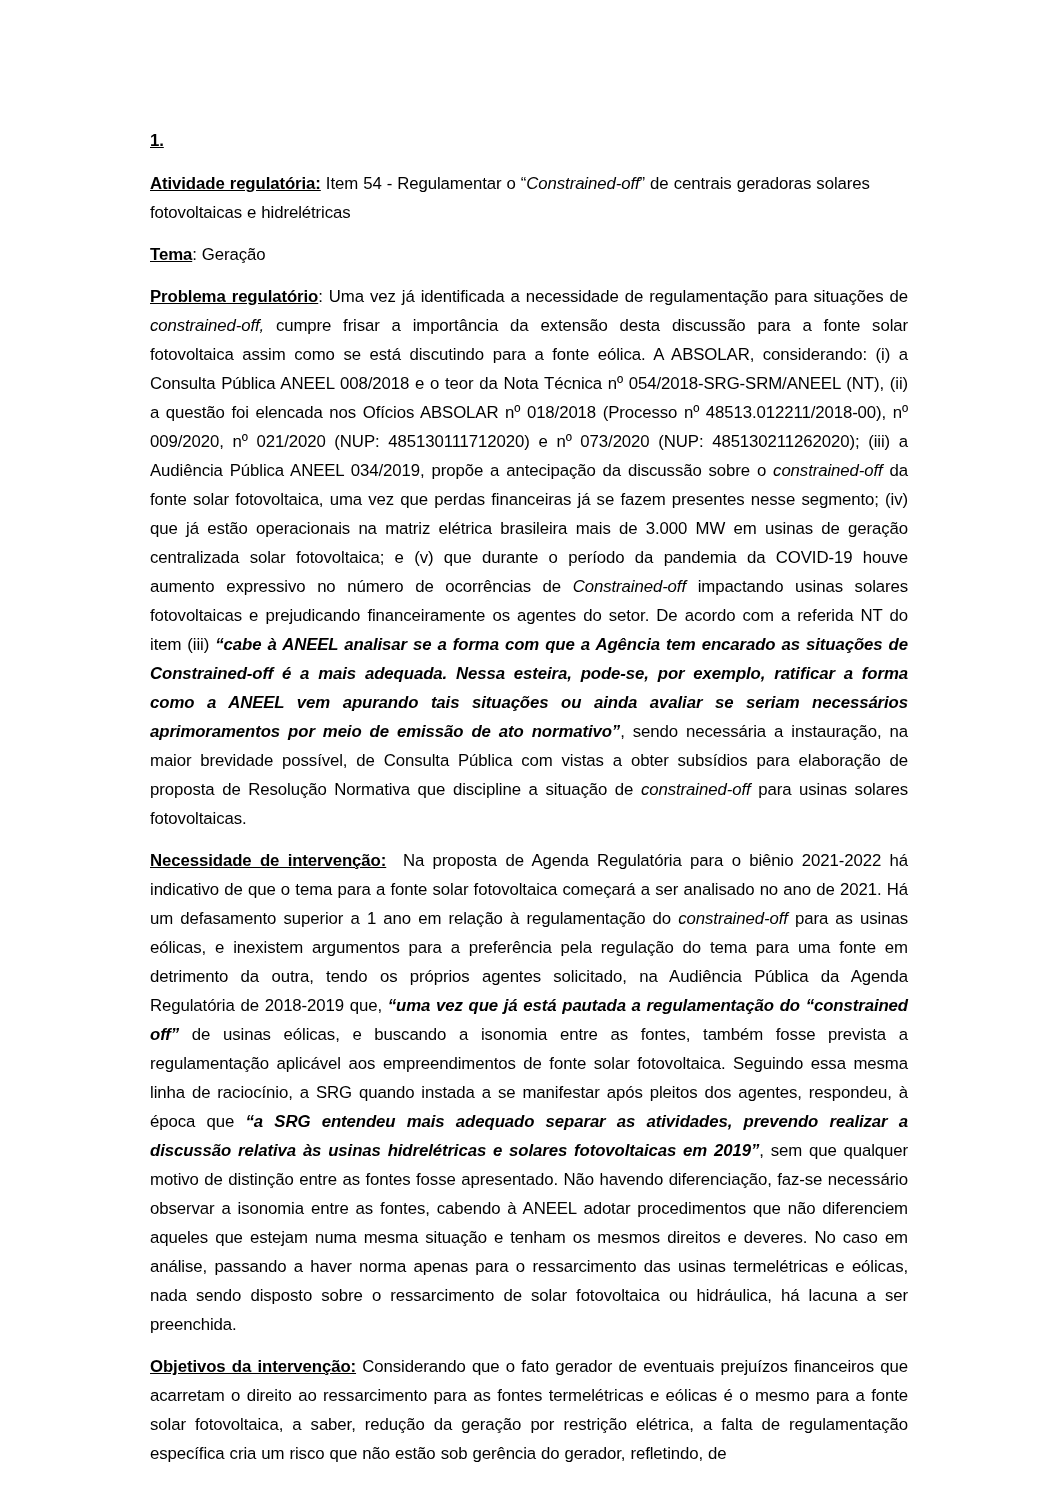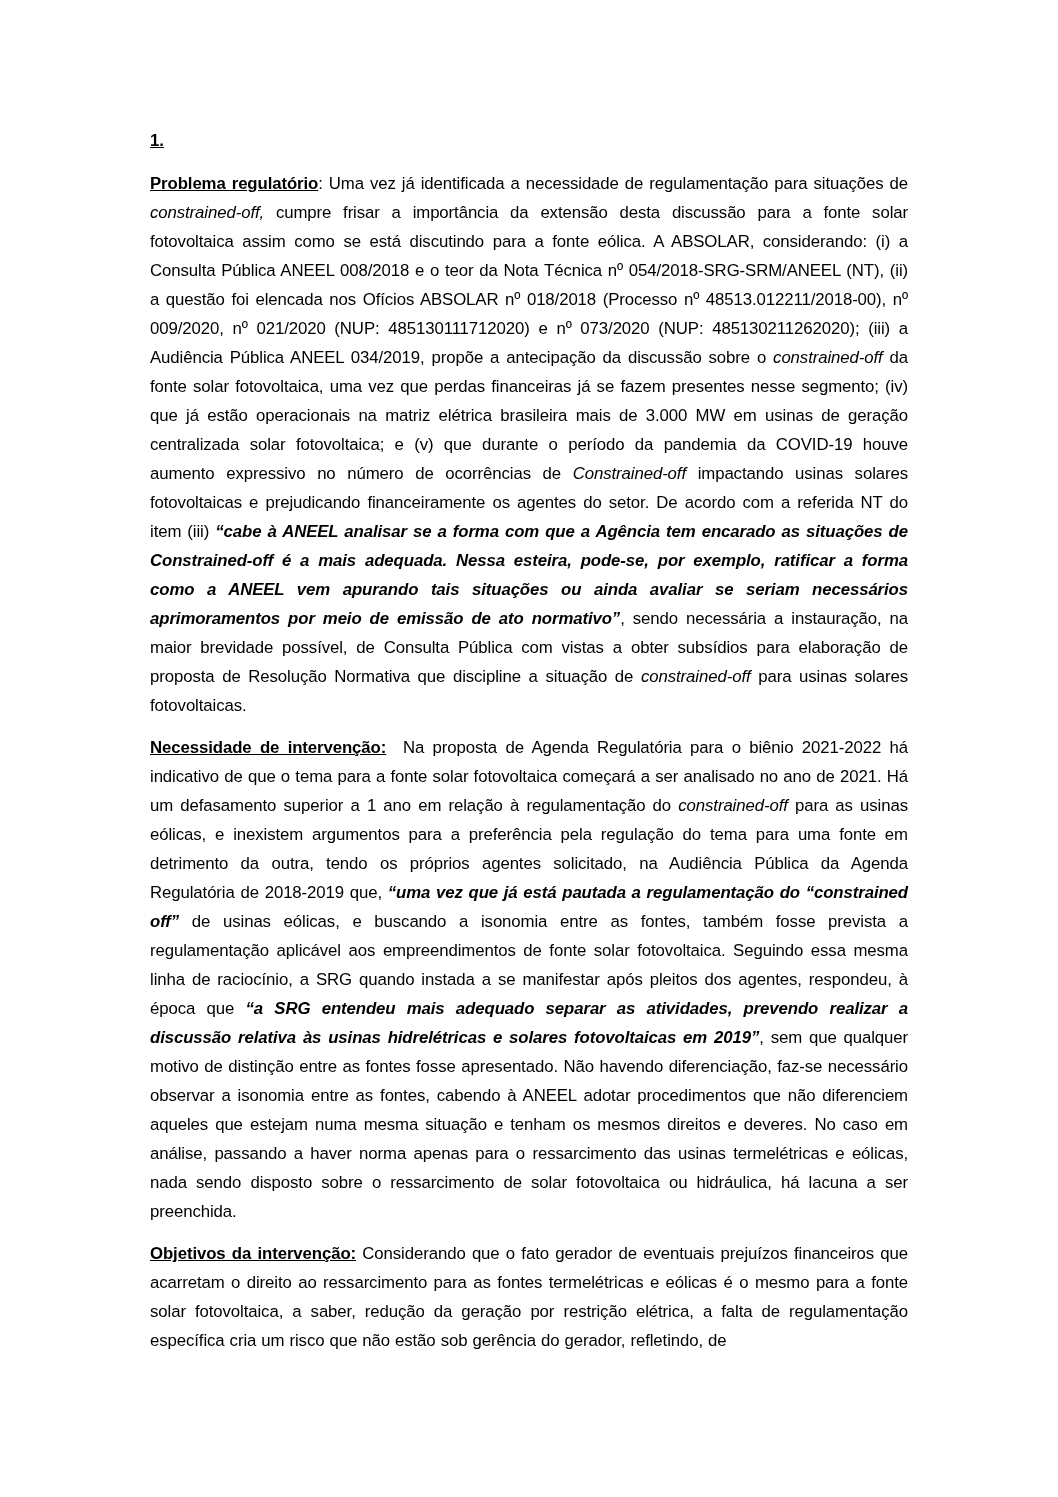--- a/index.html
+++ b/index.html
@@ -32,21 +32,23 @@
   .i { font-style: italic; }
   .u { text-decoration: underline; }
 </style>
 </head>
 <body>
 
 <div class="page">
   <div class="doc">
     <p class="heading no-justify"><span class="b u">1.</span></p>
 
+    <p class="no-justify"><span class="b u">Atividade regulatória:</span><span> Item 54 - Regulamentar o “</span><span class="i">Constrained-off</span><span>” de centrais geradoras solares fotovoltaicas e hidrelétricas</span></p>
 
+    <p class="no-justify"><span class="b u">Tema</span><span>: Geração</span></p>
 
     <p><span class="b u">Problema regulatório</span><span>: Uma vez já identificada a necessidade de regulamentação para situações de </span><span class="i">constrained-off,</span><span> cumpre frisar a importância da extensão desta discussão para a fonte solar fotovoltaica assim como se está discutindo para a fonte eólica. A ABSOLAR, considerando: (i) a Consulta Pública ANEEL 008/2018 e o teor da Nota Técnica nº 054/2018-SRG-SRM/ANEEL (NT), (ii) a questão foi elencada nos Ofícios ABSOLAR nº 018/2018 (Processo nº 48513.012211/2018-00), nº 009/2020, nº 021/2020 (NUP: 485130111712020) e nº 073/2020 (NUP: 485130211262020); (iii) a Audiência Pública ANEEL 034/2019, propõe a antecipação da discussão sobre o </span><span class="i">constrained-off</span><span> da fonte solar fotovoltaica, uma vez que perdas financeiras já se fazem presentes nesse segmento; (iv) que já estão operacionais na matriz elétrica brasileira mais de 3.000 MW em usinas de geração centralizada solar fotovoltaica; e (v) que durante o período da pandemia da COVID-19 houve aumento expressivo no número de ocorrências de </span><span class="i">Constrained-off</span><span> impactando usinas solares fotovoltaicas e prejudicando financeiramente os agentes do setor. De acordo com a referida NT do item (iii) </span><span class="b i">“cabe à ANEEL analisar se a forma com que a Agência tem encarado as situações de Constrained-off é a mais adequada. Nessa esteira, pode-se, por exemplo, ratificar a forma como a ANEEL vem apurando tais situações ou ainda avaliar se seriam necessários aprimoramentos por meio de emissão de ato normativo”</span><span>, sendo necessária a instauração, na maior brevidade possível, de Consulta Pública com vistas a obter subsídios para elaboração de proposta de Resolução Normativa que discipline a situação de </span><span class="i">constrained-off</span><span> para usinas solares fotovoltaicas.</span></p>
 
     <p><span class="b u">Necessidade de intervenção:</span><span> &nbsp;Na proposta de Agenda Regulatória para o biênio 2021-2022 há indicativo de que o tema para a fonte solar fotovoltaica começará a ser analisado no ano de 2021. Há um defasamento superior a 1 ano em relação à regulamentação do </span><span class="i">constrained-off</span><span> para as usinas eólicas, e inexistem argumentos para a preferência pela regulação do tema para uma fonte em detrimento da outra, tendo os próprios agentes solicitado, na Audiência Pública da Agenda Regulatória de 2018-2019 que, </span><span class="b i">“uma vez que já está pautada a regulamentação do “constrained off”</span><span> de usinas eólicas, e buscando a isonomia entre as fontes, também fosse prevista a regulamentação aplicável aos empreendimentos de fonte solar fotovoltaica. Seguindo essa mesma linha de raciocínio, a SRG quando instada a se manifestar após pleitos dos agentes, respondeu, à época que </span><span class="b i">“a SRG entendeu mais adequado separar as atividades, prevendo realizar a discussão relativa às usinas hidrelétricas e solares fotovoltaicas em 2019”</span><span>, sem que qualquer motivo de distinção entre as fontes fosse apresentado. Não havendo diferenciação, faz-se necessário observar a isonomia entre as fontes, cabendo à ANEEL adotar procedimentos que não diferenciem aqueles que estejam numa mesma situação e tenham os mesmos direitos e deveres. No caso em análise, passando a haver norma apenas para o ressarcimento das usinas termelétricas e eólicas, nada sendo disposto sobre o ressarcimento de solar fotovoltaica ou hidráulica, há lacuna a ser preenchida.</span></p>
 
     <p><span class="b u">Objetivos da intervenção:</span><span> Considerando que o fato gerador de eventuais prejuízos financeiros que acarretam o direito ao ressarcimento para as fontes termelétricas e eólicas é o mesmo para a fonte solar fotovoltaica, a saber, redução da geração por restrição elétrica, a falta de regulamentação específica cria um risco que não estão sob gerência do gerador, refletindo, de</span></p>
   </div>
 </div>
 
 </body></html>

